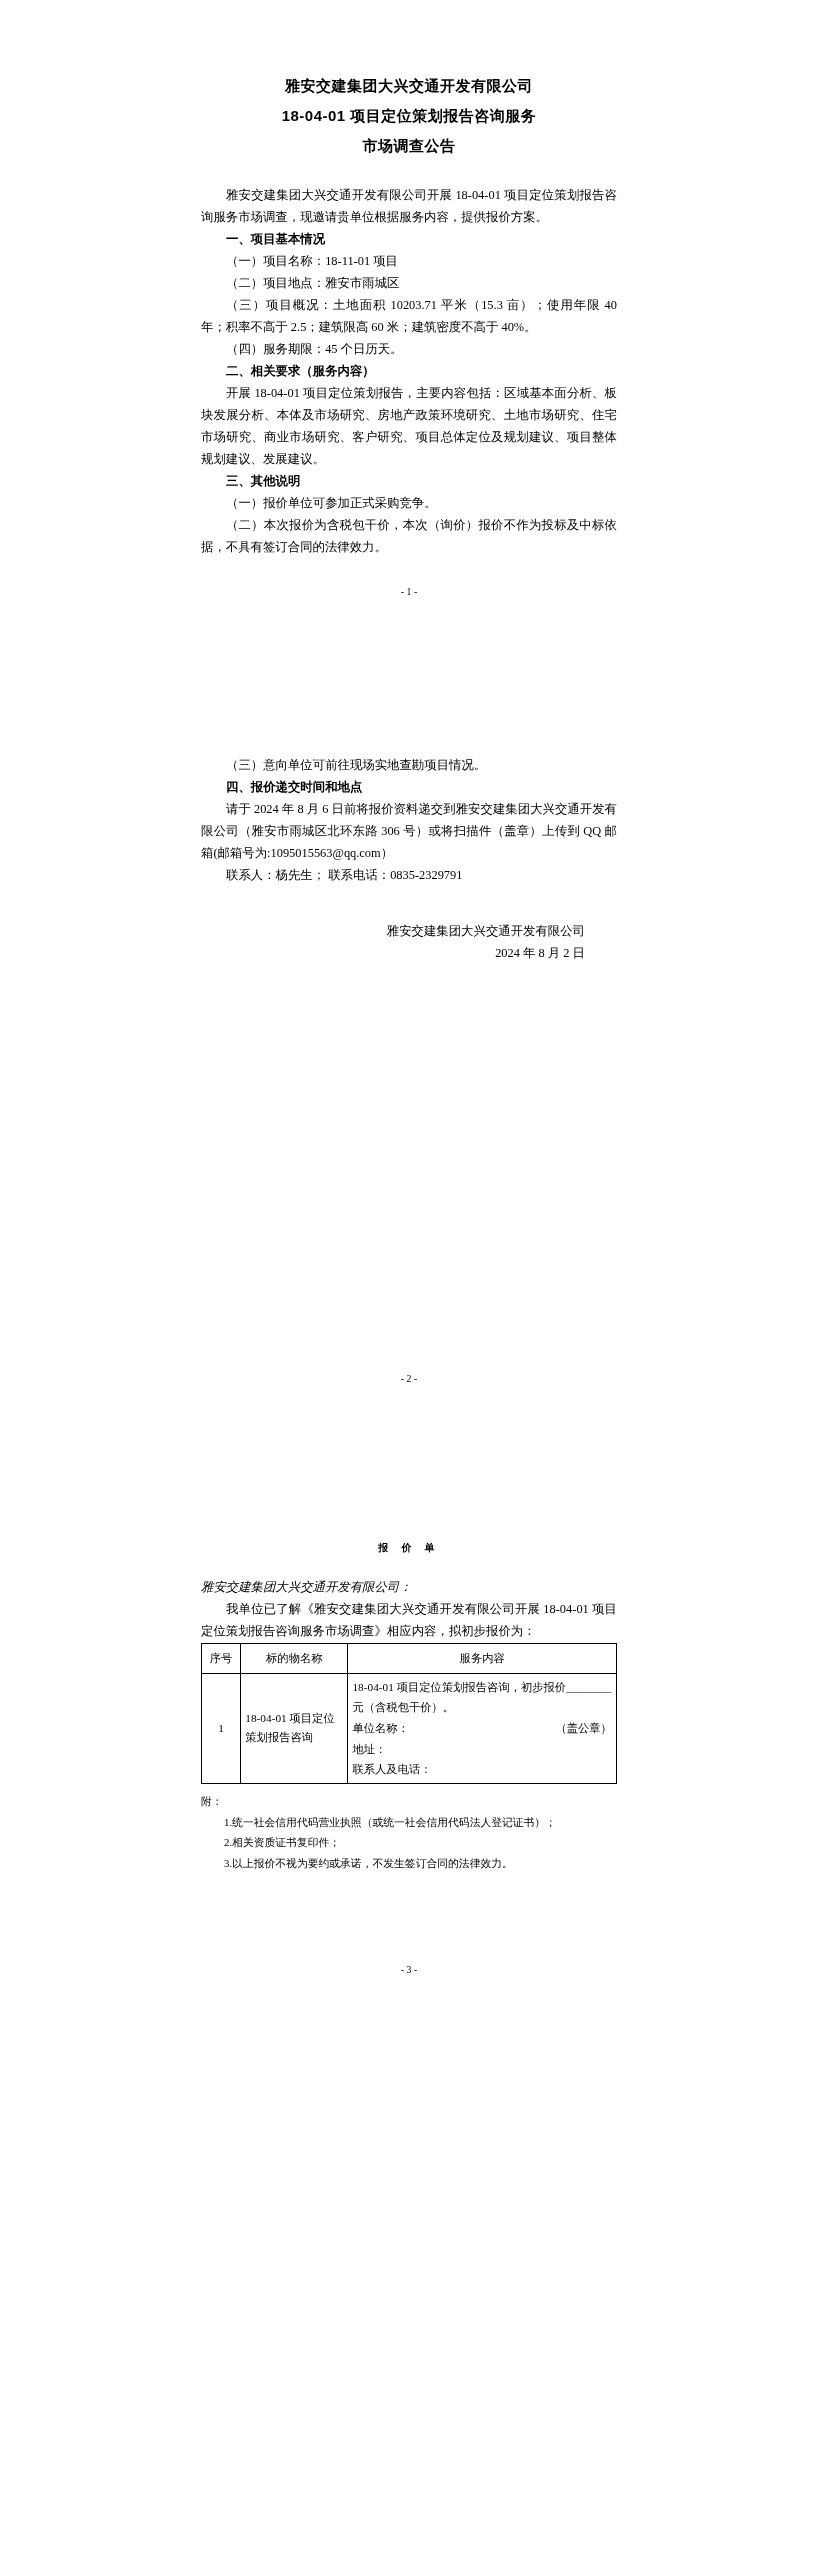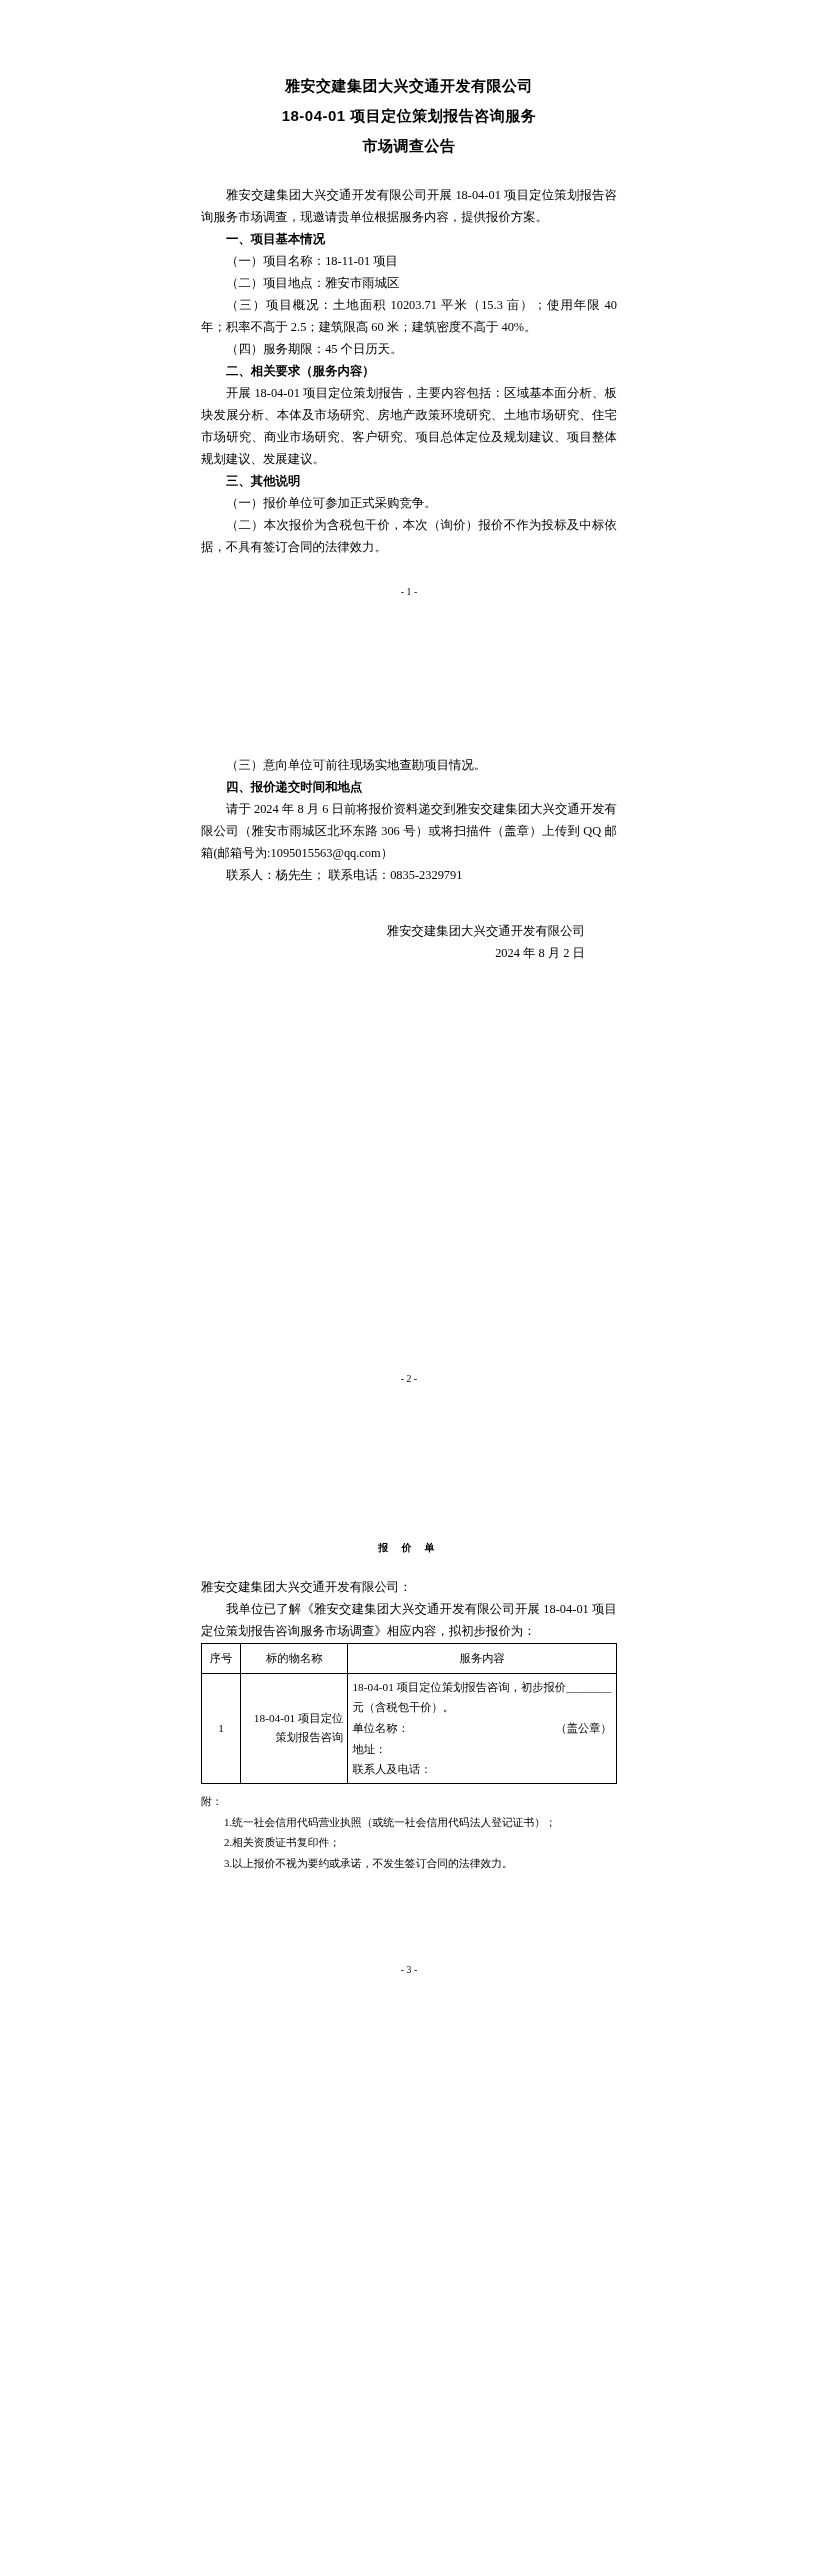--- a/index.html
+++ b/index.html
@@ -69,40 +69,40 @@
     height: 381px;
   }
   .quote-title {
     text-align: center;
     font-size: 10px;
     font-weight: bold;
     letter-spacing: 5.2px;
     font-family: "Liberation Sans", "DejaVu Sans", sans-serif;
     margin-bottom: 20.6px;
   }
-  .noindent { text-indent: 0; }
+  .noindent { text-indent: 0; font-style: italic; }
   table.quote {
     width: 100%;
     border-collapse: collapse;
     margin-top: 1px;
     font-size: 11.3px;
   }
   table.quote th, table.quote td {
     border: 0.5px solid #000;
     padding: 3.1px 4.1px;
     vertical-align: middle;
   }
   table.quote th {
     text-align: center;
     font-weight: normal;
     font-size: 11.3px;
     height: 23px;
   }
   td.col-no { width: 30px; text-align: center; }
-  td.col-name { width: 98px; text-align: right; line-height: 19.6px;}
+  td.col-name { width: 98px; text-align: left; line-height: 19.6px;}
   td.col-content { padding: 5.2px 7.2px; line-height: 20.6px; }
   .right-inline { float: right; }
   .notes {
     font-size: 10.8px;
     line-height: 20.6px;
     margin-top: 7.2px;
   }
   .notes .note-item { text-indent: 23px; }
   .notes .note-head { text-indent: 0; }
   .clearfix::after { content: ""; display: block; clear: both; }

